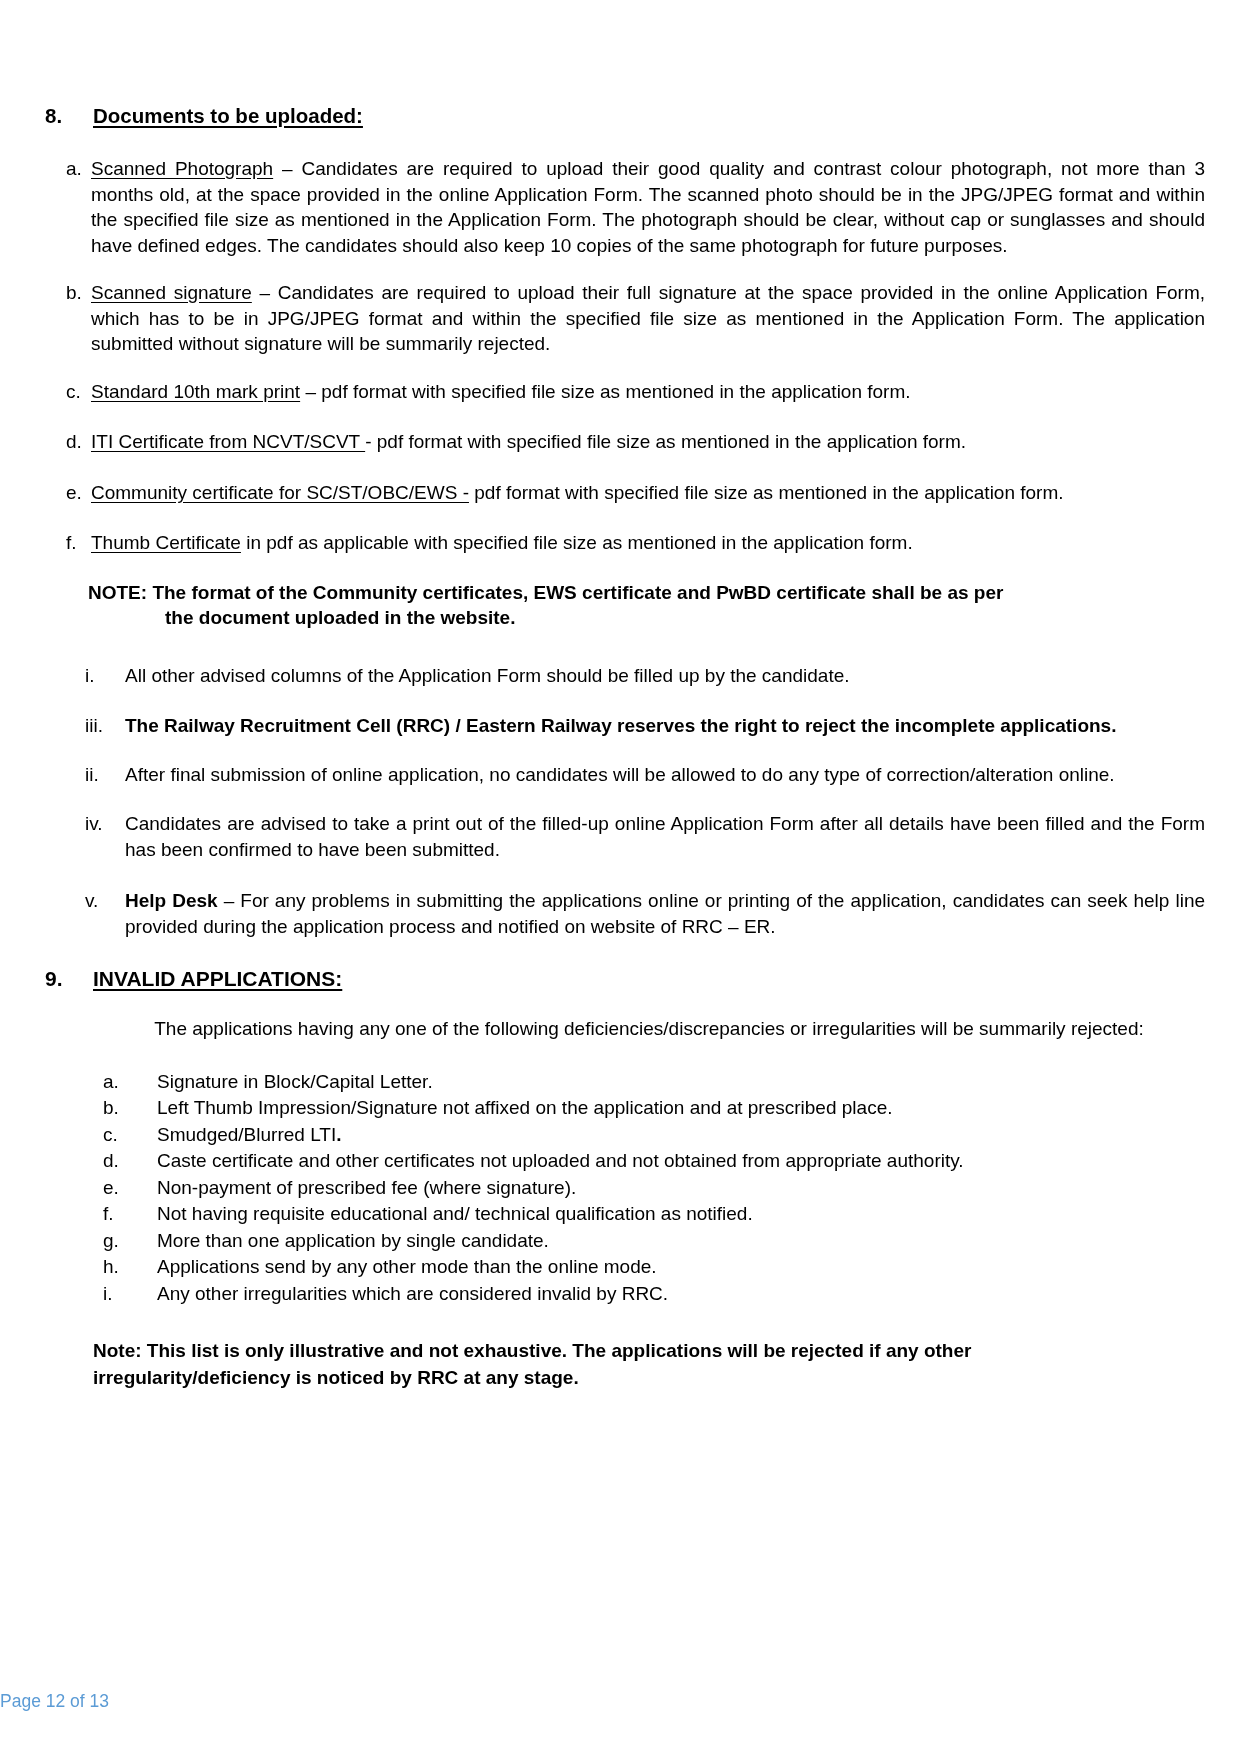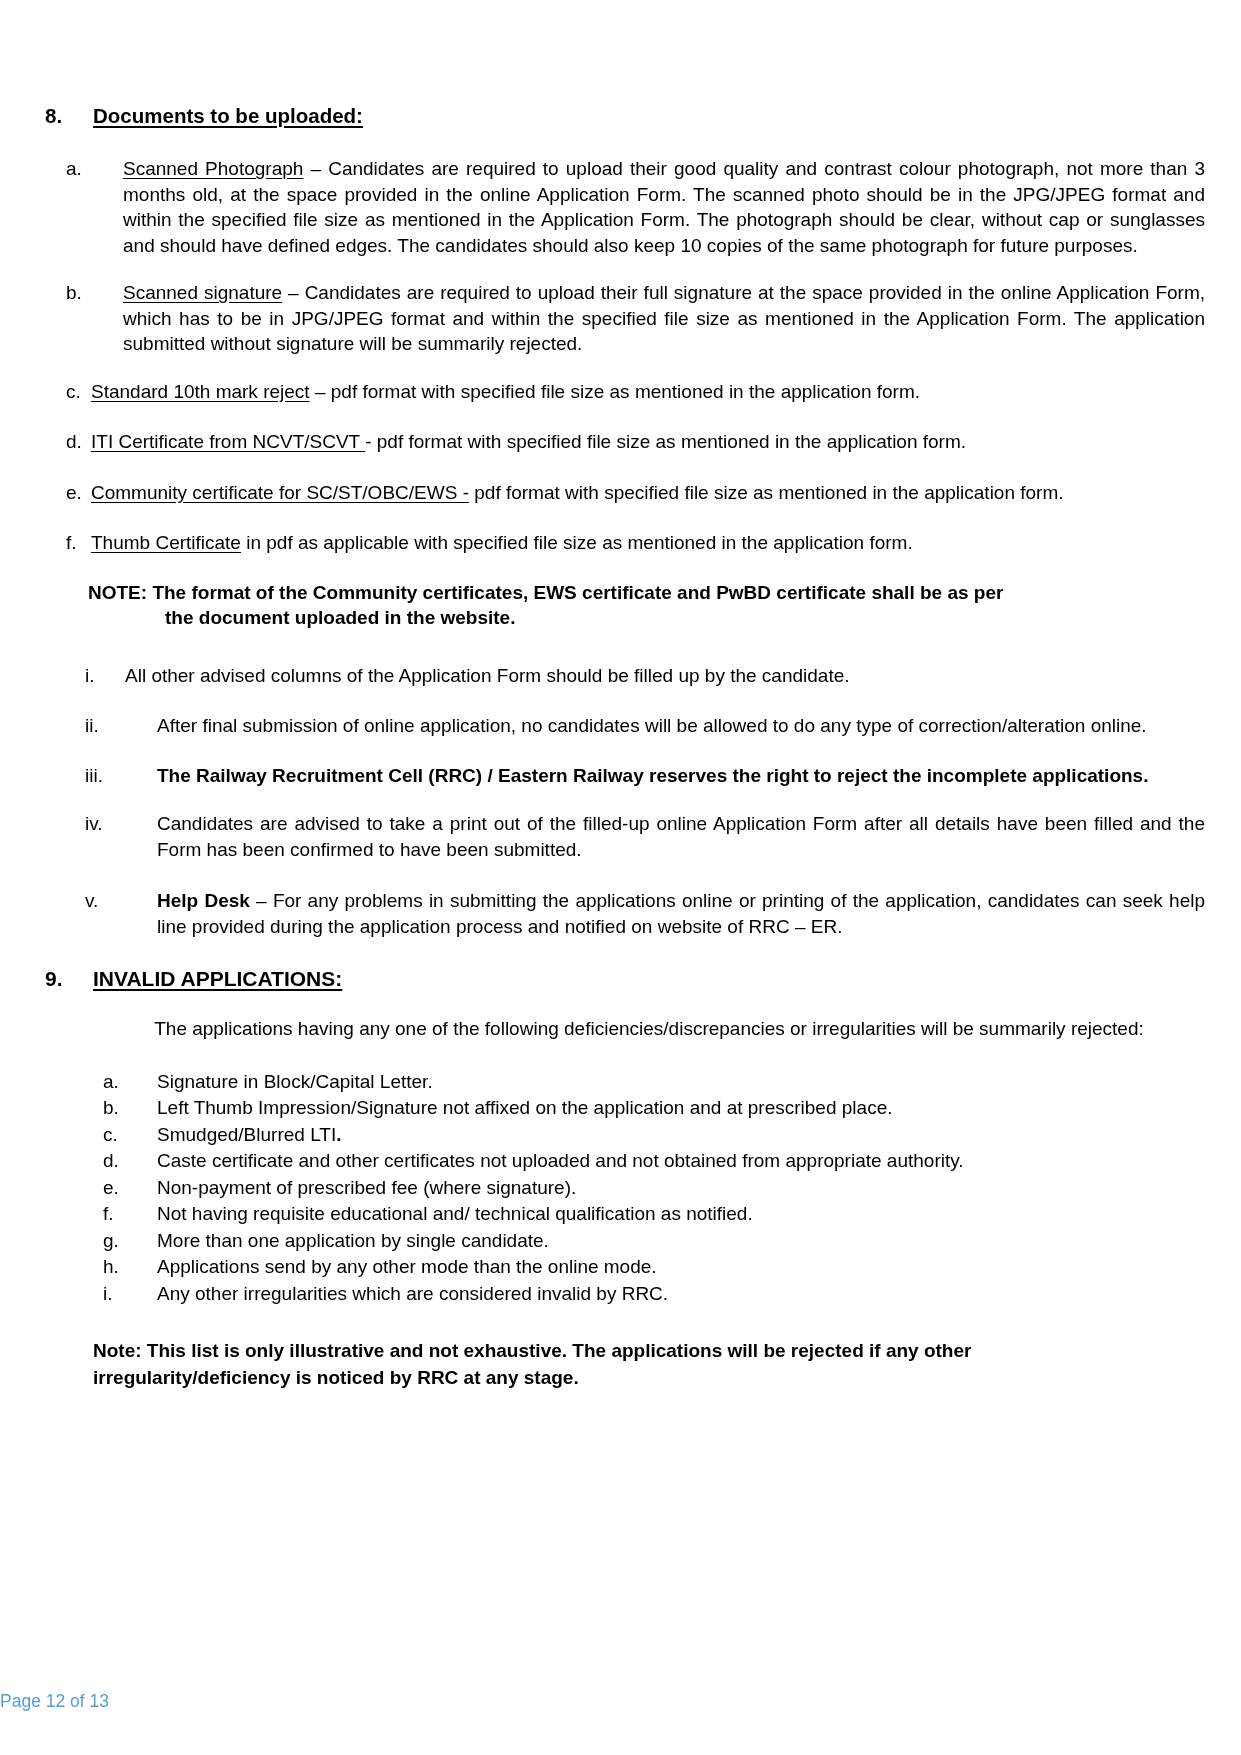--- a/index.html
+++ b/index.html
@@ -23,21 +23,21 @@
   .sec-num { width: 48px; flex: none; }
   .sec-title {
     text-decoration: underline;
     text-decoration-thickness: 2px;
     text-underline-offset: 3px;
   }
   
   .litem { display: flex; margin-left: 21px; }
   .litem .marker { width: 25px; flex: none; }
   .litem .content { flex: 1; }
-  .justify { text-align: justify; margin-left: 32px; }
+  .justify { text-align: justify; }
   .u { text-decoration: underline; text-underline-offset: 3px; }
   .b { font-weight: bold; }
   
   .note8 {
     font-weight: bold;
     margin-left: 43px;
     max-width: 945px;
     padding-left: 77px;
     text-indent: -77px;
     margin-bottom: 32px;
@@ -89,21 +89,21 @@
     <span class="content justify"><span class="u">Scanned Photograph</span><span> – Candidates are required to upload their good quality and contrast colour photograph, not more than 3 months old, at the space provided in the online Application Form.  The scanned photo should be in the JPG/JPEG format and within the specified file size as mentioned in the Application Form.  The photograph should be clear, without cap or sunglasses and should have defined edges. The candidates should also keep 10 copies of the same photograph for future purposes.</span></span>
   </div>
 
   <div class="litem mb22">
     <span class="marker">b.</span>
     <span class="content justify"><span class="u">Scanned signature</span><span> – Candidates are required to upload their full signature at the space provided in the online Application Form, which has to be in JPG/JPEG format and within the specified file size as mentioned in the Application Form.  The application submitted without signature will be summarily rejected.</span></span>
   </div>
 
   <div class="litem mb25">
     <span class="marker">c.</span>
-    <span class="content"><span class="u">Standard 10th mark reject</span><span> – pdf format with specified file size as mentioned in the application form.</span></span>
+    <span class="content"><span class="u">Standard 10th mark print</span><span> – pdf format with specified file size as mentioned in the application form.</span></span>
   </div>
 
   <div class="litem mb25">
     <span class="marker">d.</span>
     <span class="content"><span class="u">ITI Certificate from NCVT/SCVT </span><span>- pdf format with specified file size as mentioned in the application form.</span></span>
   </div>
 
   <div class="litem mb25">
     <span class="marker">e.</span>
     <span class="content"><span class="u">Community certificate for SC/ST/OBC/EWS -</span><span> pdf format with specified file size as mentioned in the application form.</span></span>
@@ -114,28 +114,28 @@
     <span class="content"><span class="u">Thumb Certificate</span><span> in pdf as applicable with specified file size as mentioned in the application form.</span></span>
   </div>
 
   <div class="note8"><span>NOTE:</span><span> The format of the Community certificates, EWS certificate and PwBD certificate shall be as per the document uploaded in the website.</span></div>
 
   <div class="ritem mb25">
     <span class="marker">i.</span>
     <span class="content">All other advised columns of the Application Form should be filled up by the candidate.</span>
   </div>
 
+  <div class="ritem mb23">
+    <span class="marker">iii.</span>
+    <span class="content justify b">The Railway Recruitment Cell (RRC) / Eastern Railway reserves the right to reject the incomplete applications.</span>
+  </div>
+
   <div class="ritem mb24">
     <span class="marker">ii.</span>
     <span class="content justify">After final submission of online application, no candidates will be allowed to do any type of correction/alteration online.</span>
-  </div>
-
-  <div class="ritem mb23">
-    <span class="marker">iii.</span>
-    <span class="content justify b">The Railway Recruitment Cell (RRC) / Eastern Railway reserves the right to reject the incomplete applications.</span>
   </div>
 
   <div class="ritem mb26">
     <span class="marker">iv.</span>
     <span class="content justify">Candidates are advised to take a print out of the filled-up online Application Form after all details have been filled and the Form has been confirmed to have been submitted.</span>
   </div>
 
   <div class="ritem">
     <span class="marker">v.</span>
     <span class="content justify"><span class="b">Help Desk</span><span> – For any problems in submitting the applications online or printing of the application, candidates can seek help line provided during the application process and notified on website of RRC – ER.</span></span>

